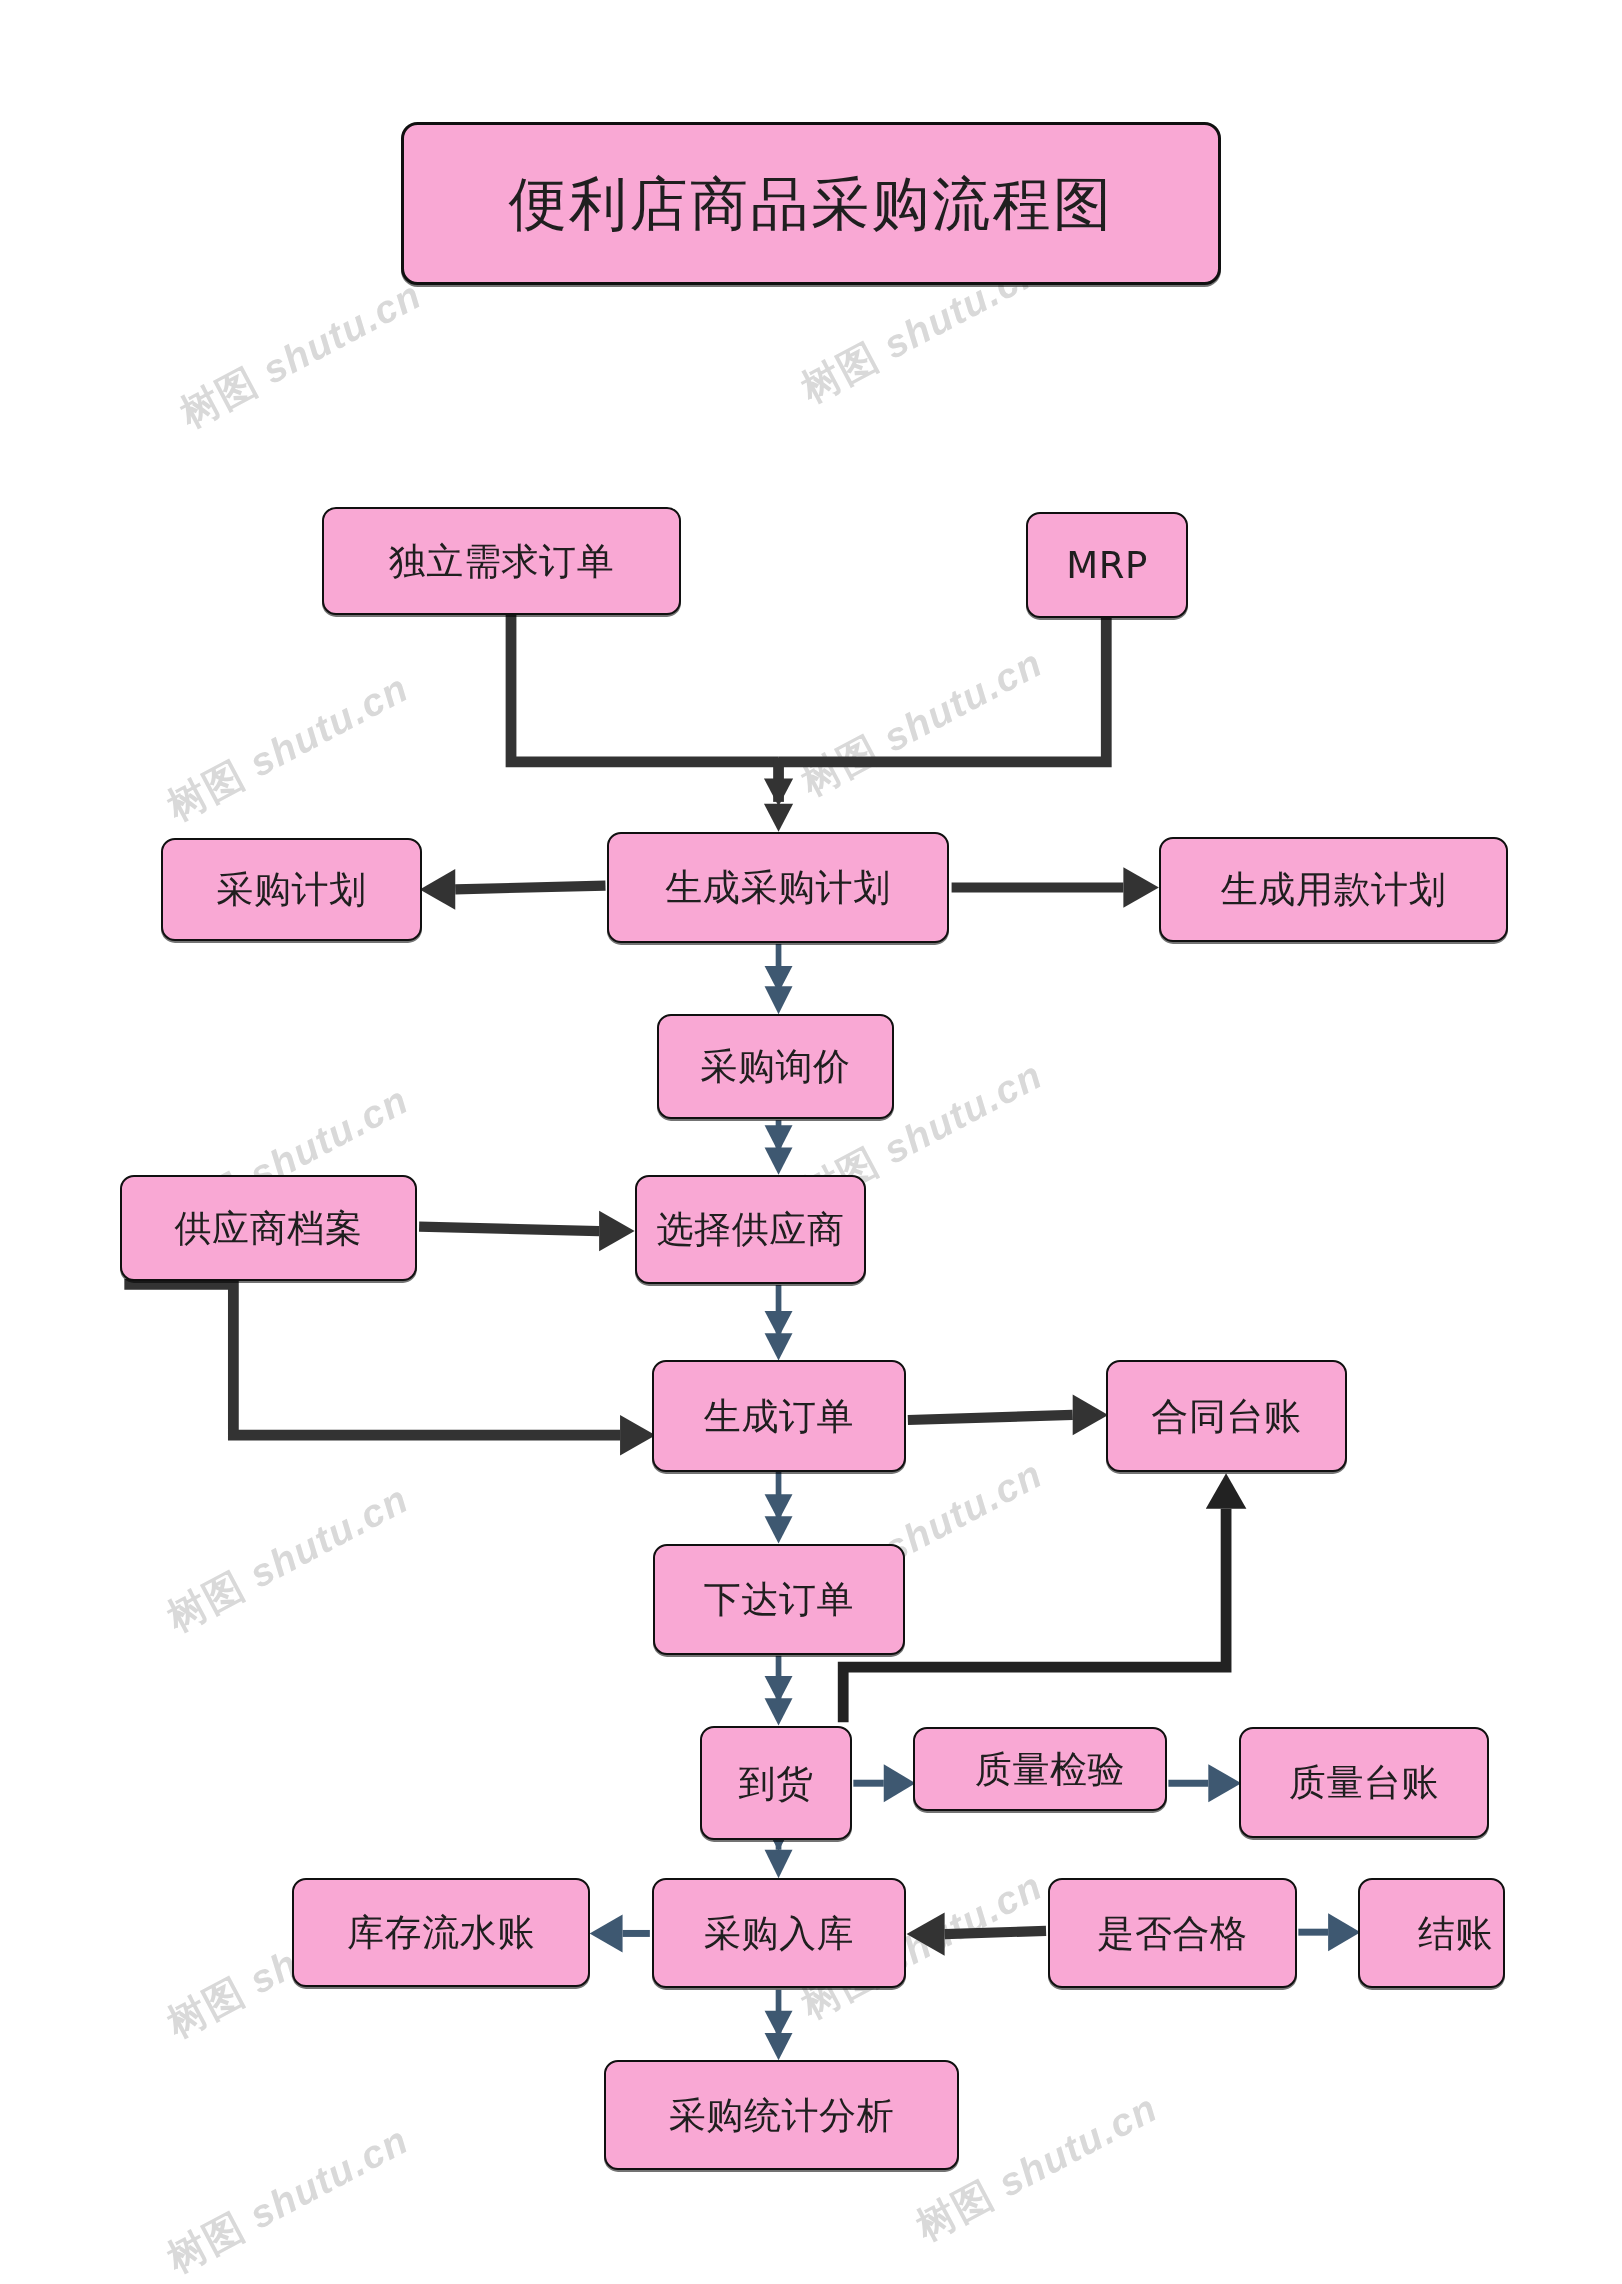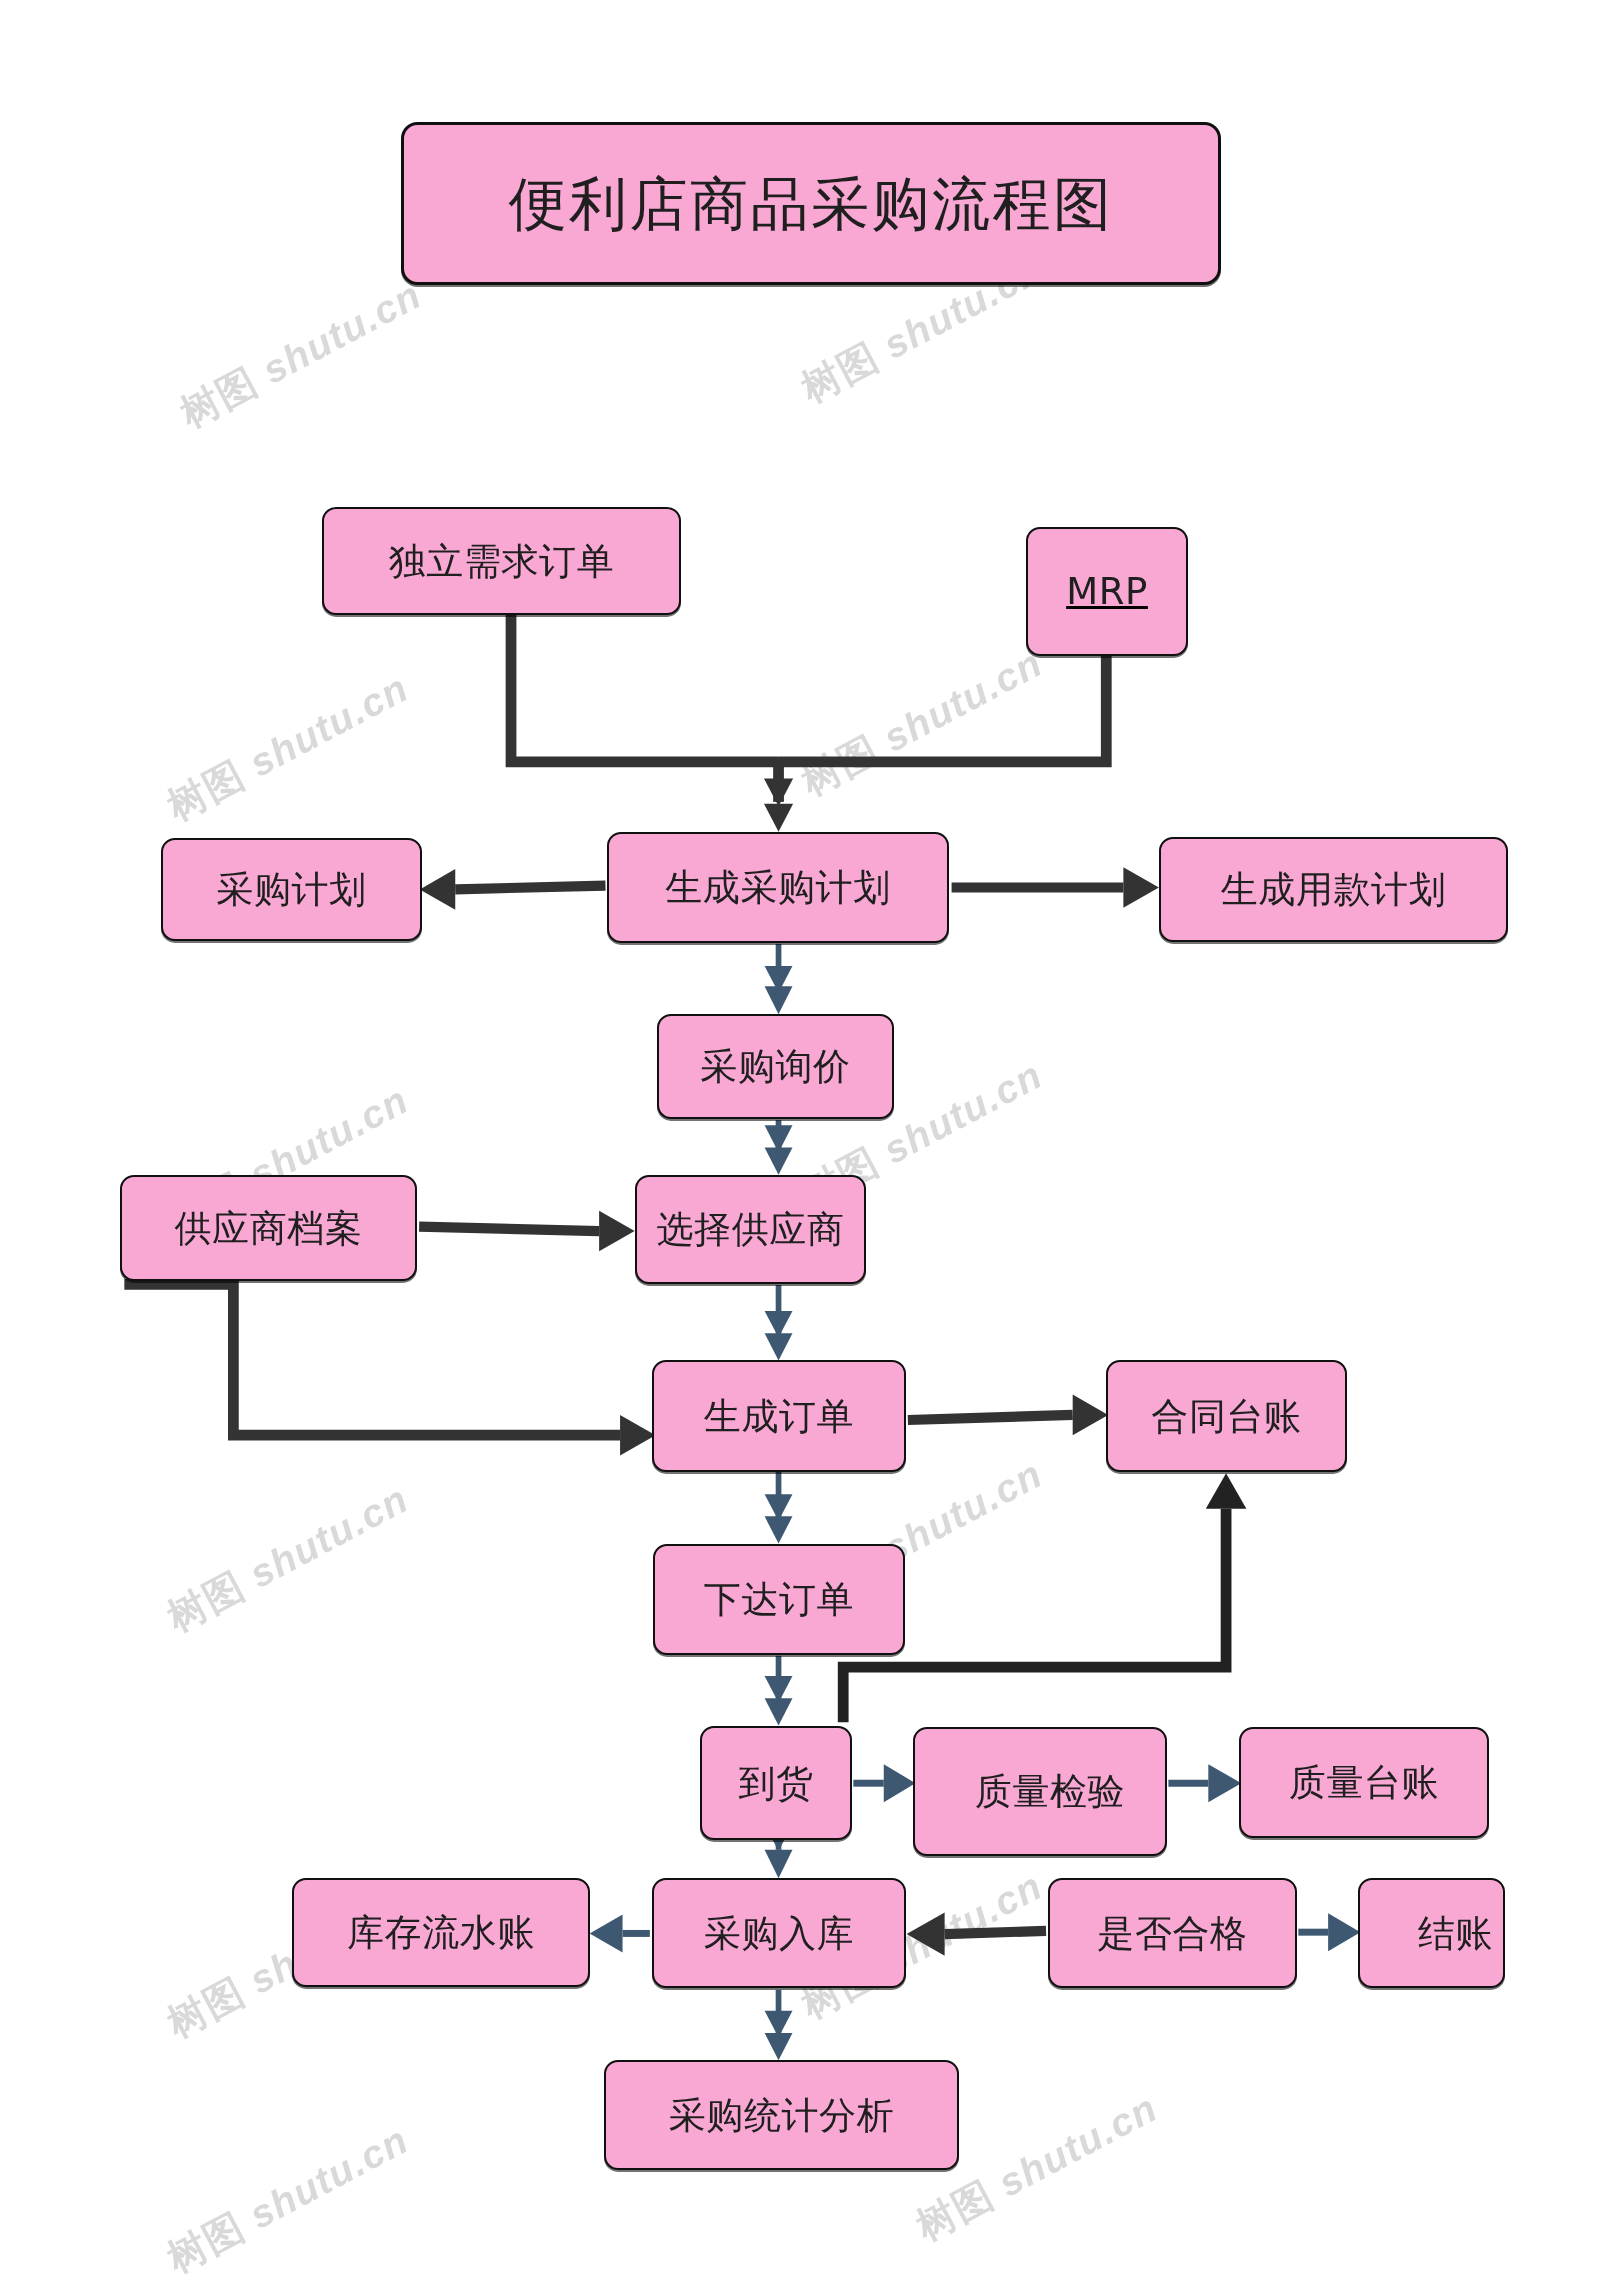--- a/index.html
+++ b/index.html
@@ -221,21 +221,21 @@
   </svg>
 
   <div class="node title-node" id="n-title" style="left: 401px; top: 122px; width: 820px; height: 163px;">
     <span class="txt">便利店商品采购流程图</span>
   </div>
 
   <div class="node" id="n-independent_order" style="left: 322px; top: 507px; width: 359px; height: 108px;">
     <span class="txt">独立需求订单</span>
   </div>
 
-  <div class="node" id="n-mrp" style="left: 1026px; top: 527px; width: 162px; height: 129px; text-decoration: underline;">
+  <div class="node" id="n-mrp" style="left: 1026px; top: 512px; width: 162px; height: 106px;">
     <span class="txt">MRP</span>
   </div>
 
   <div class="node" id="n-purchase_plan" style="left: 161px; top: 838px; width: 261px; height: 103px;">
     <span class="txt">采购计划</span>
   </div>
 
   <div class="node" id="n-gen_purchase_plan" style="left: 607px; top: 832px; width: 342px; height: 111px;">
     <span class="txt">生成采购计划</span>
   </div>
@@ -265,21 +265,21 @@
   </div>
 
   <div class="node" id="n-issue_order" style="left: 653px; top: 1544px; width: 252px; height: 111px;">
     <span class="txt">下达订单</span>
   </div>
 
   <div class="node" id="n-goods_arrival" style="left: 700px; top: 1726px; width: 152px; height: 114px;">
     <span class="txt">到货</span>
   </div>
 
-  <div class="node" id="n-quality_check" style="left: 913px; top: 1727px; width: 254px; height: 129px; padding-left: 20px;">
+  <div class="node" id="n-quality_check" style="left: 913px; top: 1727px; width: 254px; height: 84px; padding-left: 20px;">
     <span class="txt">质量检验</span>
   </div>
 
   <div class="node" id="n-quality_ledger" style="left: 1239px; top: 1727px; width: 250px; height: 111px;">
     <span class="txt">质量台账</span>
   </div>
 
   <div class="node" id="n-stock_journal" style="left: 292px; top: 1878px; width: 298px; height: 109px;">
     <span class="txt">库存流水账</span>
   </div>

